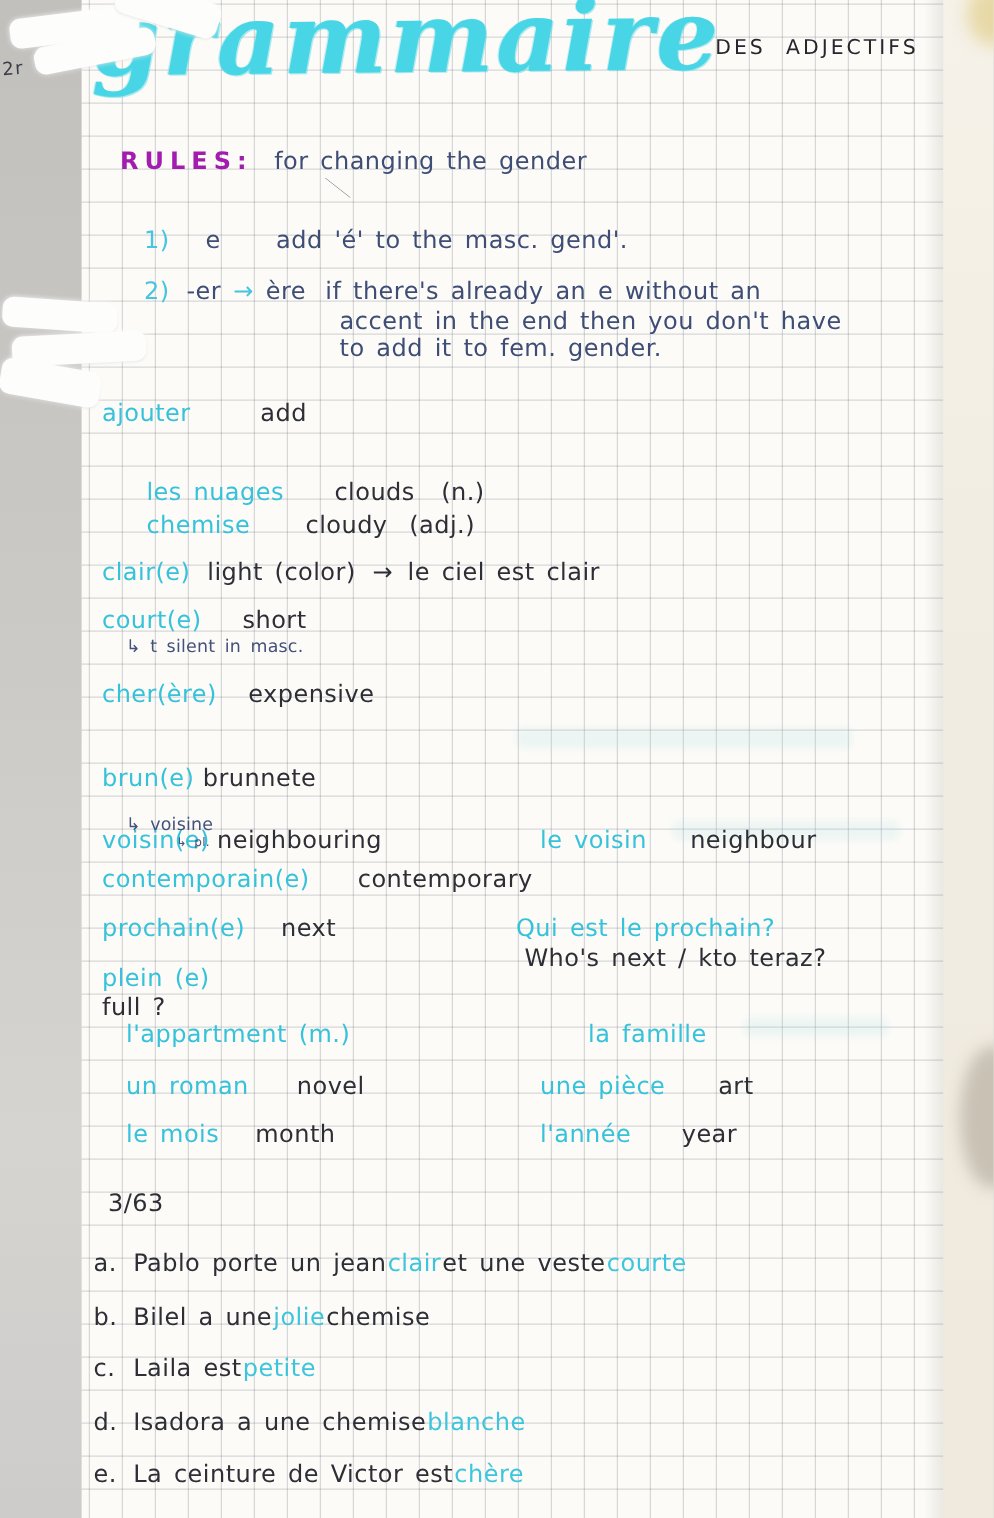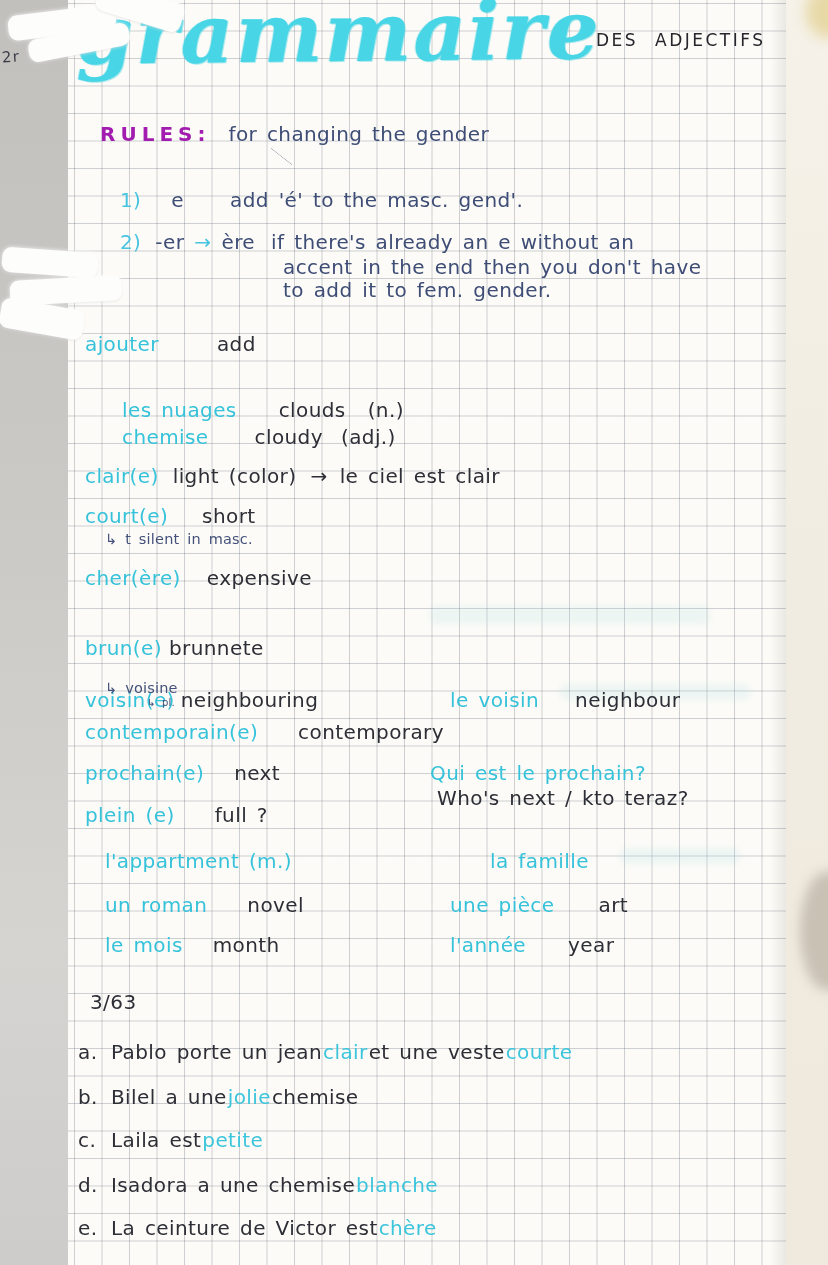--- a/index.html
+++ b/index.html
@@ -234,21 +234,21 @@
   <span class="sp" style="width:30px;"></span>
   <span class="ink">next</span>
   <span class="col2" style="left:345px;">
     <span class="fr">Qui est le prochain?</span>
   </span>
 </div>
 <div class="line" style="left:437px;top:786px;">
   <span class="ink">Who's next / kto teraz?</span>
 </div>
 
-<div class="line" style="left:85px;top:803px;">
+<div class="line" style="left:85px;top:803px;flex-direction:column;">
   <span class="fr">plein (e)</span>
   <span class="sp" style="width:40px;"></span>
   <span class="ink">full ?</span>
 </div>
 
 <div class="line" style="left:105px;top:849px;width:640px;">
   <span class="fr">l'appartment (m.)</span>
   <span class="col2" style="left:385px;">
     <span class="fr">la famille</span>
   </span>

